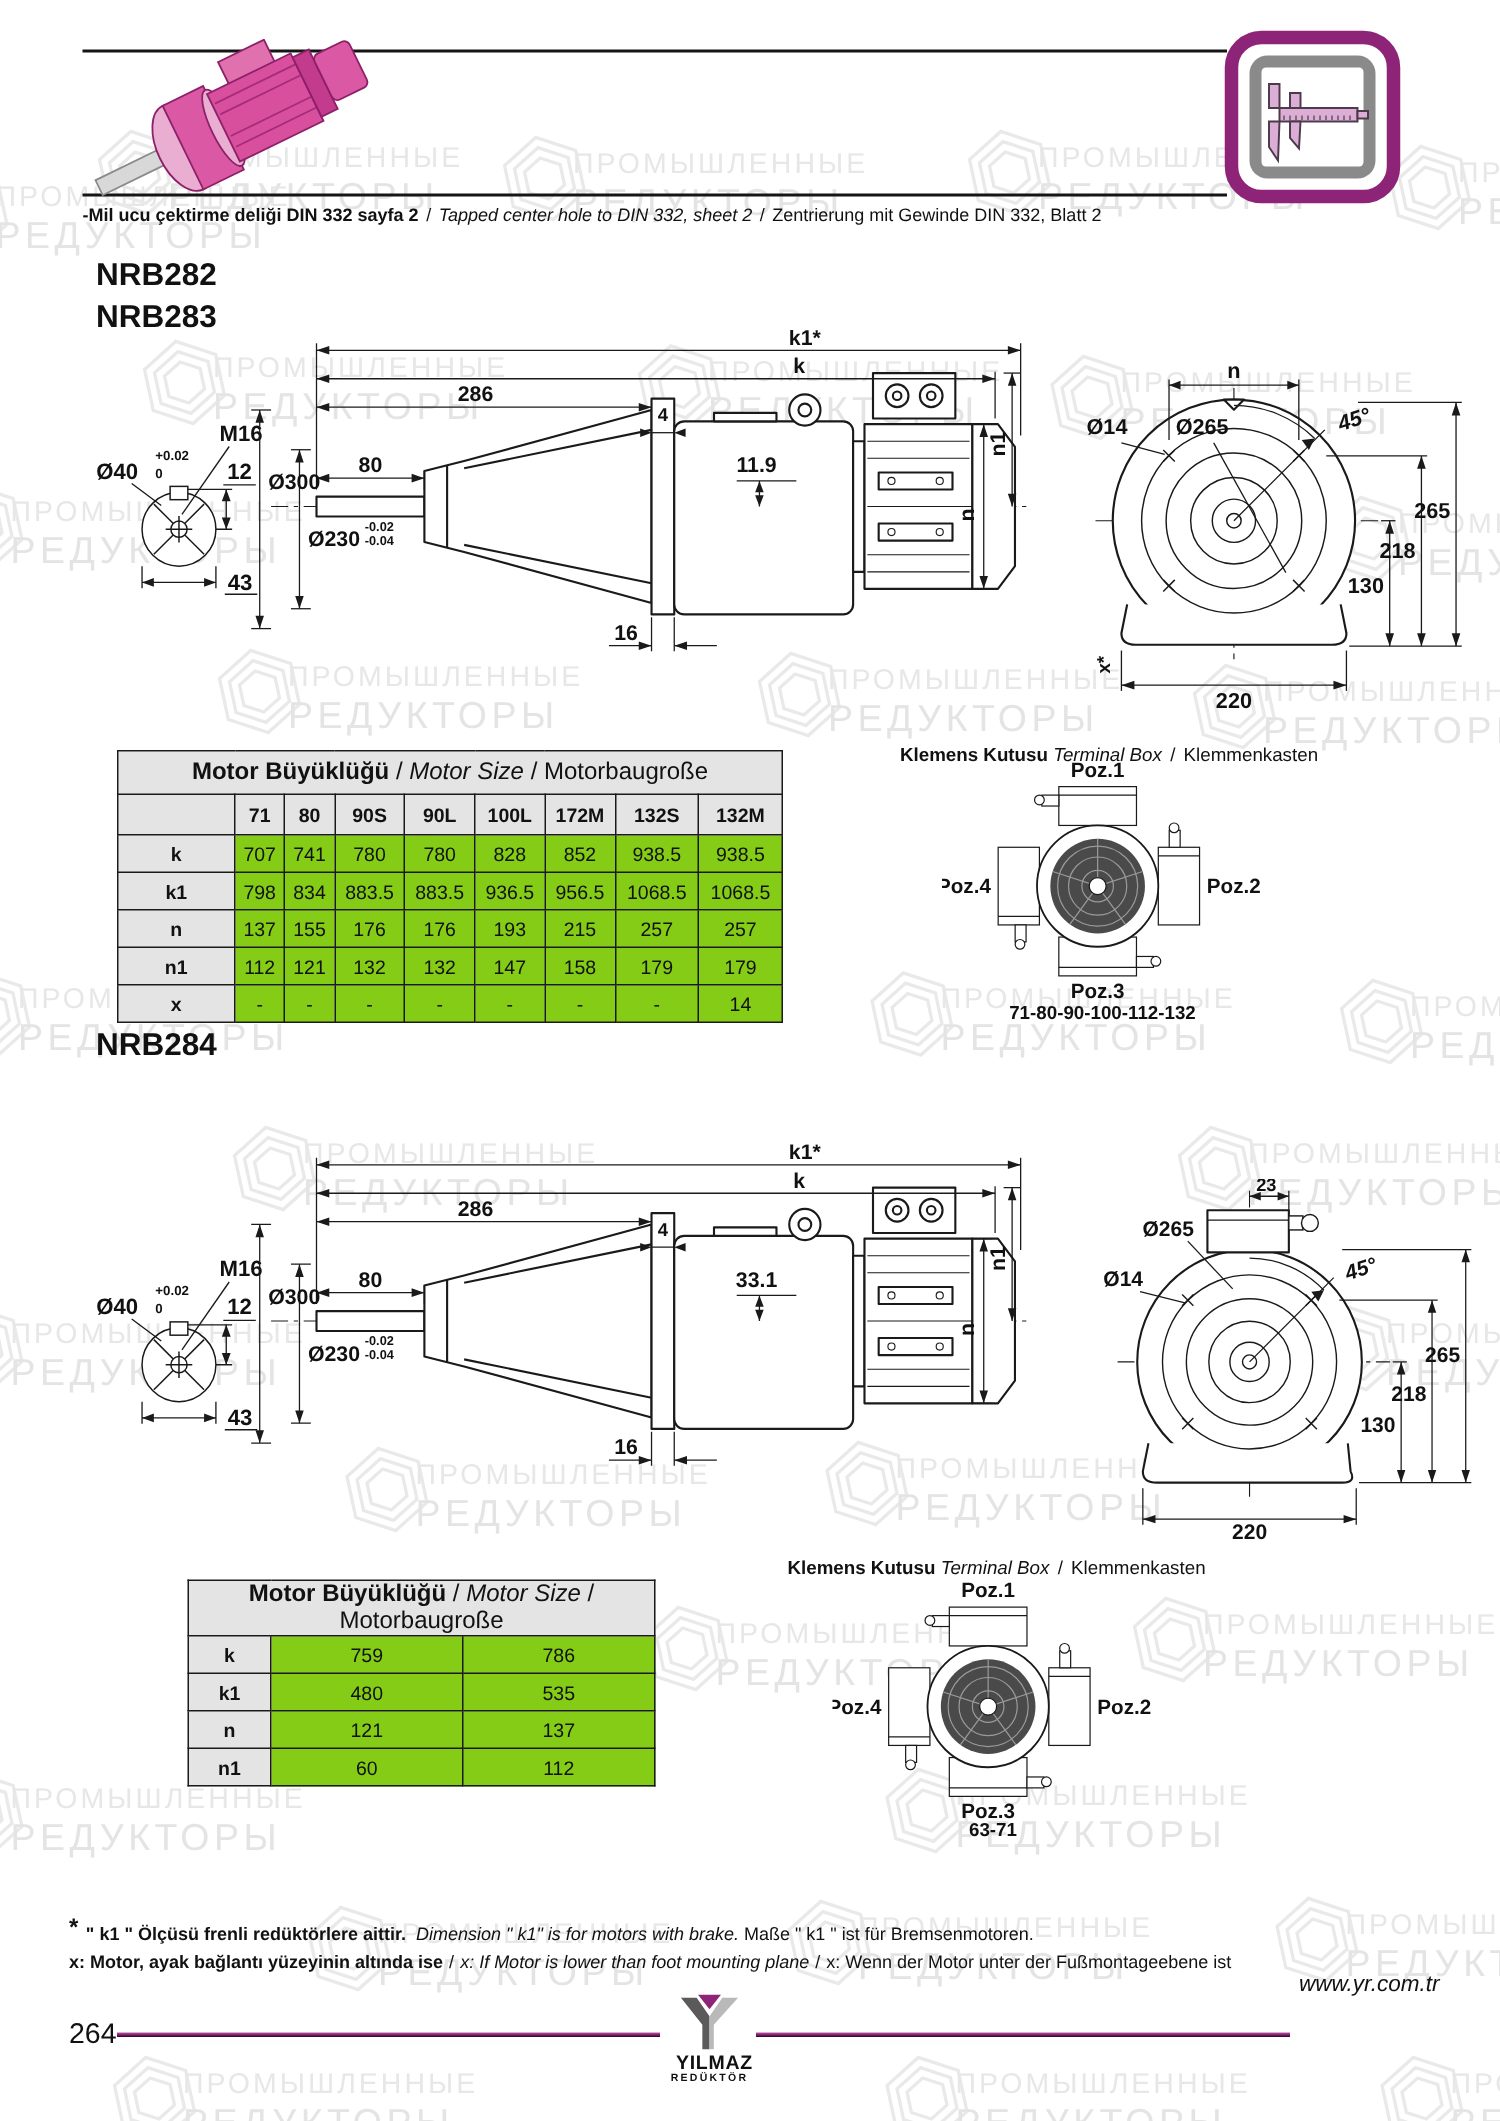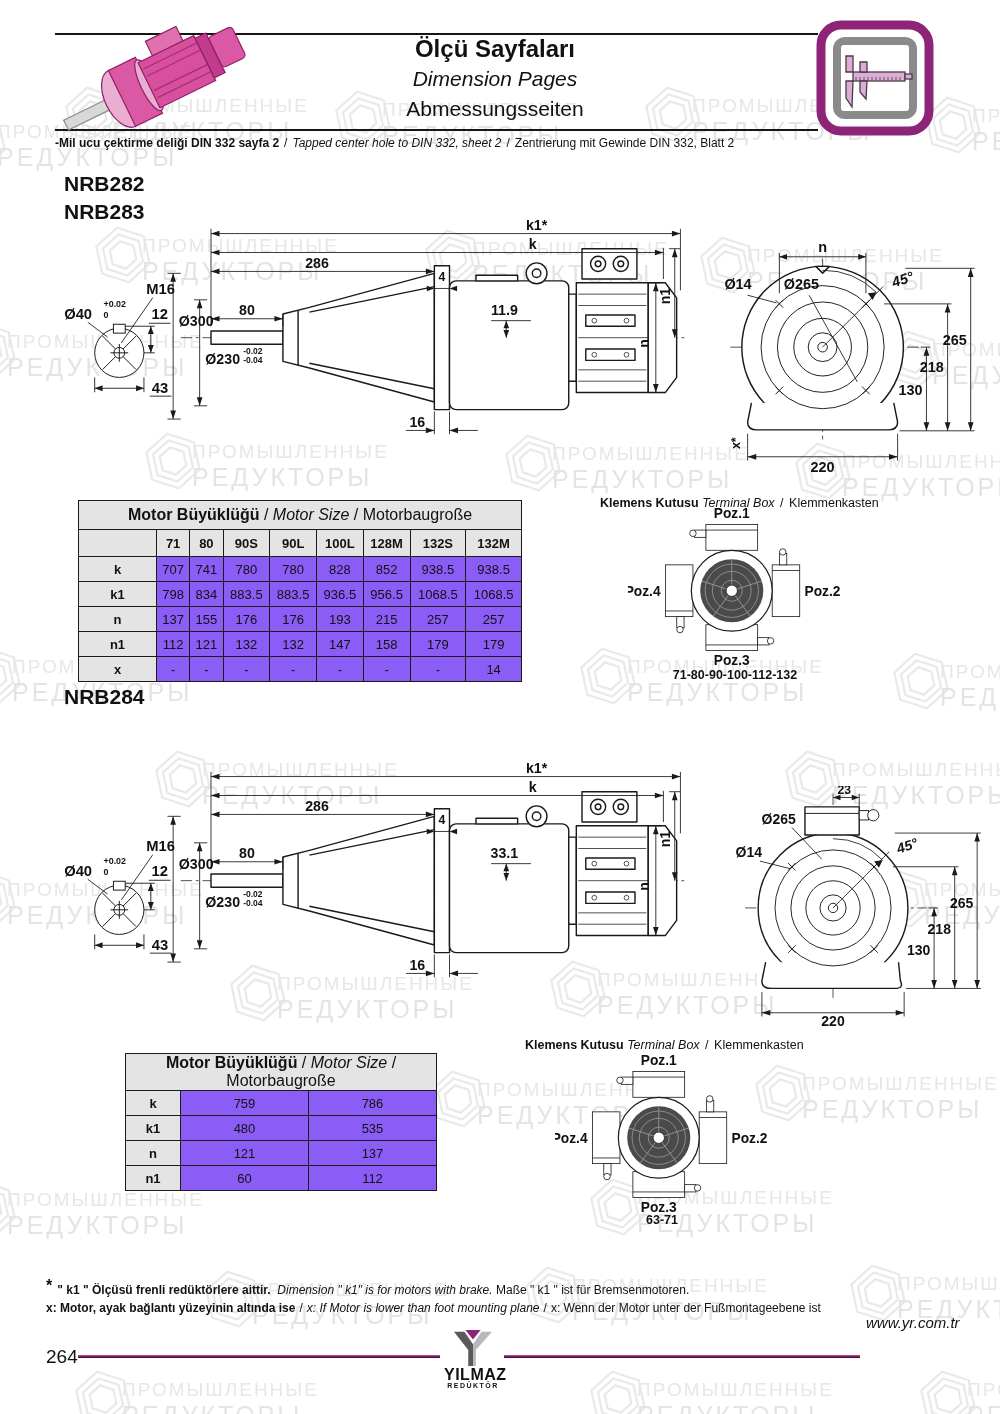--- a/index.html
+++ b/index.html
@@ -33,33 +33,33 @@
   .tx9{font-size:9px;font-weight:bold;fill:#111}
   .fin{stroke:#1a1a1a;stroke-width:.8;fill:none}
   svg text{font-family:"Liberation Sans",sans-serif}
   
   .dimtable{border-collapse:collapse;width:100%}
   .dimtable td{border:1.5px solid #1a1a1a;text-align:center;font-size:13px;height:24px;padding:0 2px}
   .dimtable .tt{background:#e4e4e4;height:28px;font-size:16px}
   .dimtable .tt b{font-weight:bold}
   .dimtable .ch{background:#e4e4e4;font-weight:bold;height:26px}
   .dimtable .rl{background:#e4e4e4;font-weight:bold}
-  .dimtable .dc{background:#8b5cf6}
+  .dimtable .dc{background:#84cc16}
   
   .kk-h{font-size:12.5px;white-space:nowrap}
   .kk-cap{font-size:12.5px;font-weight:bold;text-align:center}
   
   .fn{font-size:12px;white-space:nowrap}
   .fn .star{font-size:16px;font-weight:bold;vertical-align:3px;margin-right:5px}
   .fn .sep{margin:0 4px}
   
   .pageno{font-size:19px}
   .fline{position:absolute;height:3px;background:linear-gradient(180deg,#b55ba5,#8e2478 45%,#23071e)}
   .url{font-style:italic;font-size:15px}
-  .logo-t{font-size:16px;font-weight:bold;letter-spacing:.5px;line-height:13px;text-align:center}
+  .logo-t{font-size:13px;font-weight:bold;letter-spacing:.5px;line-height:13px;text-align:right}
   .logo-b{font-size:7px;font-weight:bold;letter-spacing:1.5px;line-height:9px;text-align:center}
 </style>
 </head>
 <body>
 
 <div class="page">
   <div id="wm-layer" class="abs" style="inset:0">
       <div class="wm abs" style="left: -55px; top: 108px;">
         <svg width="66" height="66" viewBox="0 0 66 66">
           <g fill="none" stroke="#e9e9e9" stroke-width="2.2" transform="rotate(18 33 33)">
@@ -516,25 +516,20 @@
         <rect x="66" y="22" width="30" height="62" fill="#db58a4"></rect>
         <ellipse cx="96" cy="53" rx="8" ry="28" fill="#e9aed1"></ellipse>
         <rect x="112" y="12" width="34" height="18" fill="#e070ae"></rect>
         <rect x="96" y="28" width="62" height="50" fill="#d84f9e"></rect>
         <path d="M98,36h60 M98,44h60 M98,60h60 M98,68h60" stroke="#a62c78" fill="none"></path>
         <rect x="158" y="31" width="12" height="44" fill="#c23b8d"></rect>
         <rect x="170" y="36" width="26" height="34" rx="4" fill="#db58a4"></rect>
       </g>
     </svg>
 
-    <div class="abs hdr-title" style="left:320px;top:34px;width:350px">
-      <div class="ht1">Ölçü Sayfaları</div>
-      <div class="ht2">Dimension Pages</div>
-      <div class="ht3">Abmessungsseiten</div>
-    </div>
 
     <svg class="abs" style="left:816px;top:20px" width="118" height="116" viewBox="0 0 118 116">
       <rect x="5" y="5" width="108" height="106" rx="20" fill="#fff" stroke="#8e2478" stroke-width="9"></rect>
       <rect x="17" y="17" width="84" height="82" rx="12" fill="#8a8a8a"></rect>
       <rect x="25" y="25" width="68" height="66" rx="3" fill="#fff"></rect>
       <g fill="#dcaed6" stroke="#4a3a4a" stroke-width="1.3">
         <rect x="37" y="52" width="52" height="9"></rect>
         <rect x="89" y="54" width="7" height="5"></rect>
         <path d="M30,36 L37,36 37,52 30,52 Z"></path>
         <path d="M30,61 L37,61 36,87 30,78 Z"></path>
@@ -740,21 +735,21 @@
             <tr>
               <td colspan="9" class="tt"><b>Motor Büyüklüğü</b><span> / </span><i>Motor Size</i><span> / </span><span>Motorbaugroße</span></td>
             </tr>
             <tr>
               <td class="rl"></td>
               <td class="ch">71</td>
               <td class="ch">80</td>
               <td class="ch">90S</td>
               <td class="ch">90L</td>
               <td class="ch">100L</td>
-              <td class="ch">128M</td>
+              <td class="ch">172M</td>
               <td class="ch">132S</td>
               <td class="ch">132M</td>
             </tr>
             <tr>
               <td class="rl">k</td>
               <td class="dc">707</td>
               <td class="dc">741</td>
               <td class="dc">780</td>
               <td class="dc">780</td>
               <td class="dc">828</td>

